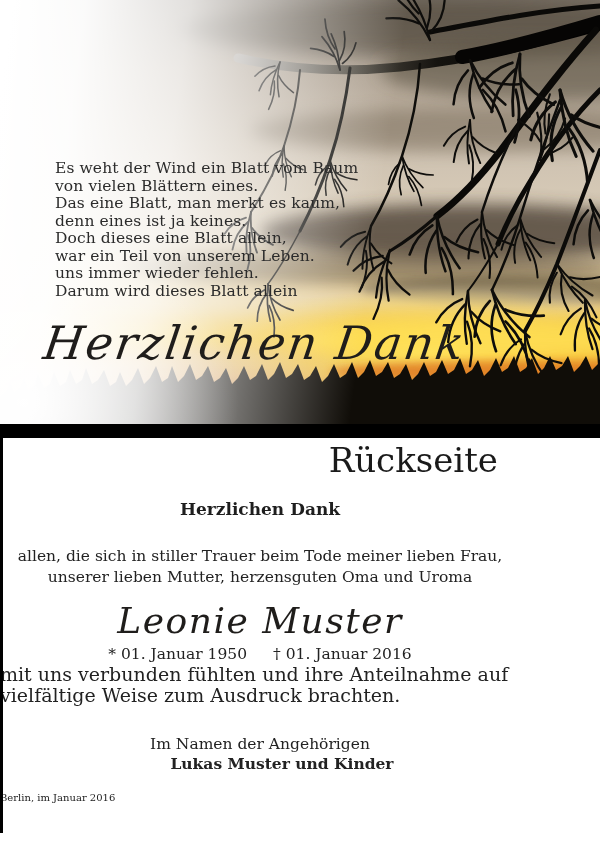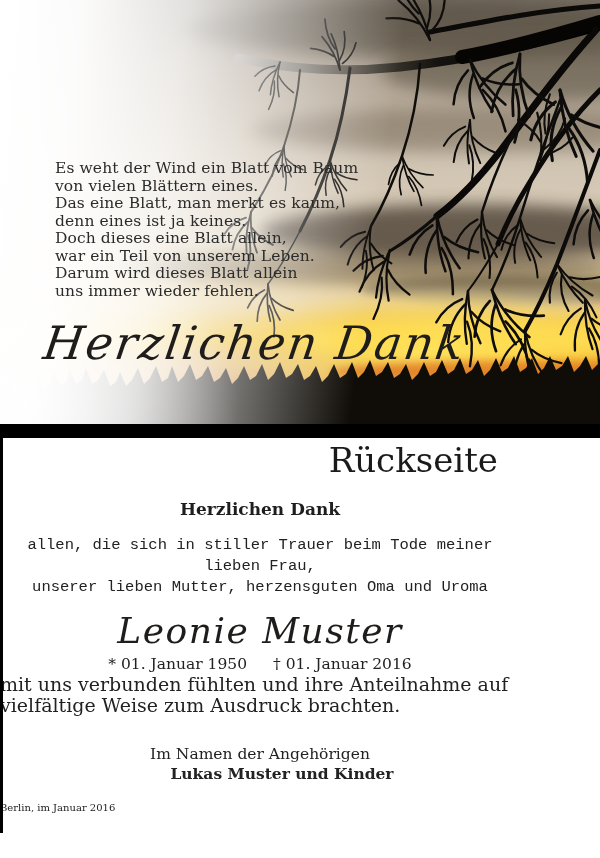--- a/index.html
+++ b/index.html
@@ -28,21 +28,21 @@
   }
   
   .divider{position:absolute;left:0;top:424px;width:600px;height:14px;background:#000000;}
   
   .back{position:absolute;left:0;top:438px;width:520px;height:420px;background:#ffffff;}
   .left-edge{position:absolute;left:0;top:0;width:3px;height:395px;background:#000000;}
   .rueckseite{
     text-align:right;padding-right:22px;font-size:34px;line-height:44px;color:#1a1a1a;
   }
   .back-heading{margin-top:16px;text-align:center;font-size:17px;font-weight:bold;line-height:22px;color:#1e1e1e;}
-  .intro{margin-top:15px;text-align:center;font-size:15.5px;line-height:21px;font-family:Liberation Mono, monospace;}
+  .intro{margin-top:26px;text-align:center;font-size:15.5px;line-height:21px;}
   .name-script{
     margin-top:10px;text-align:center;font-size:36px;line-height:46px;font-style:italic;
     color:#1f1d1b;letter-spacing:1.5px;
   }
   .geb{text-align:center;font-size:15.5px;line-height:20px;}
   .dates{text-align:center;font-size:15.5px;line-height:20px;}
   .dates .gap{display:inline-block;width:26px;}
   .thanks{text-align:left;font-size:19px;line-height:21px;}
   .family-intro{margin-top:28px;text-align:center;font-size:15.5px;line-height:20px;}
   .family-names{text-align:center;font-size:15.5px;font-weight:bold;line-height:20px;padding-left:44px;}
@@ -172,22 +172,22 @@
 
     <div class="white-fade"></div>
 
     <div class="poem">
       <div>Es weht der Wind ein Blatt vom Baum</div>
       <div>von vielen Blättern eines.</div>
       <div>Das eine Blatt, man merkt es kaum,</div>
       <div>denn eines ist ja keines.</div>
       <div>Doch dieses eine Blatt allein,</div>
       <div>war ein Teil von unserem Leben.</div>
+      <div>uns immer wieder fehlen.</div>
       <div>Darum wird dieses Blatt allein</div>
-      <div>uns immer wieder fehlen.</div>
     </div>
 
     <div class="front-script">Herzlichen Dank</div>
   </div>
 
   <div class="divider"></div>
 
   <div class="back">
     <div class="left-edge"></div>
 

